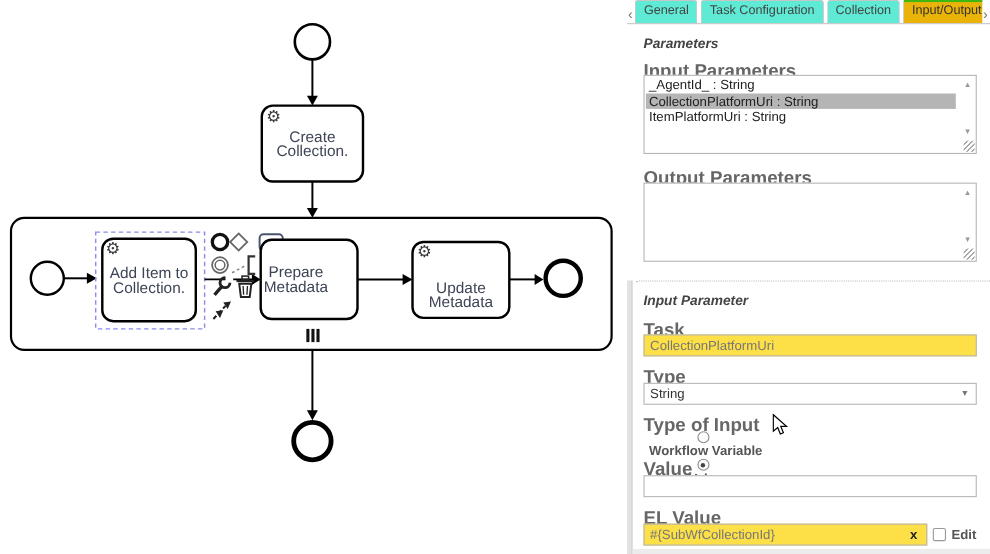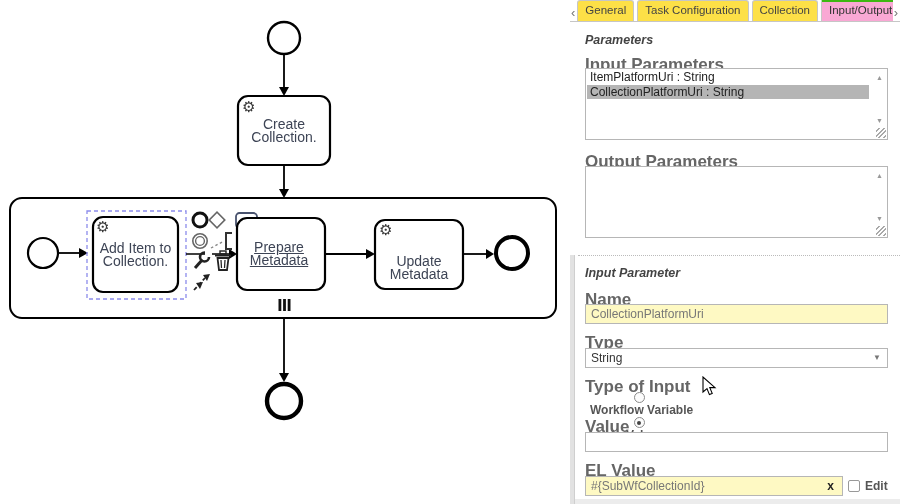--- a/index.html
+++ b/index.html
@@ -22,24 +22,24 @@
   .panel { position:absolute; left:570px; top:0; width:330px; height:504px; background:#fff; }
 
   .tabbar {
     position:absolute; left:0; top:0; right:0; height:22px;
     display:flex; align-items:flex-end; border-bottom:1px solid #c6c6c6; background:#fff;
   }
   .chev { font-size:13px; color:#777; padding:0 2px 2px 1px; line-height:1; }
   .tabstrip { display:flex; align-items:flex-end; gap:3px; overflow:hidden; flex:1; height:22px; }
   .tab {
     height:21px; line-height:19px; padding:0 7px; font-size:11.5px; color:#444;
-    background:#fde047; border:1px solid #c6c6c6; border-bottom:none;
+    background:#5eead4; border:1px solid #c6c6c6; border-bottom:none;
     border-radius:3px 3px 0 0; white-space:nowrap; flex:0 0 auto;
   }
-  .tab.active { background:#f9a8d4; border-top:3px solid #3eb712; height:22px; line-height:17px; color:#333; }
+  .tab.active { background:#eab308; border-top:3px solid #3eb712; height:22px; line-height:17px; color:#333; }
 
   .sec-h { position:absolute; left:15px; font-size:12.5px; font-weight:bold; font-style:italic; color:#444; }
   .lbl   { position:absolute; left:15px; font-size:17px; font-weight:bold; color:#666; }
 
   .listbox { position:absolute; left:15px; width:303px; height:72px; border:1px solid #b6b6b6; background:#fff; }
   .listbox .items { position:absolute; left:1px; top:1px; right:18px; bottom:1px; font-size:12px; color:#222; overflow:hidden; }
   .li { padding:0 3px; line-height:14.5px; white-space:nowrap; }
   .li.sel { background:#b5b5b5; }
   .sb-up, .sb-down { position:absolute; right:4px; font-size:7px; color:#999; line-height:1; }
   .sb-up { top:5px; } .sb-down { bottom:15px; }
@@ -47,21 +47,21 @@
           background:repeating-linear-gradient(135deg, transparent 0 2px, #a9a9a9 2px 3.2px); }
 
   .divider { position:absolute; left:8px; right:0; top:255px; border-top:1px dotted #bbb; }
   .gutter  { position:absolute; left:0; top:255px; bottom:0; width:5px; background:#e2e2e2; border-right:1px solid #cfcfcf; }
   .bottomstrip { position:absolute; left:5px; right:0; bottom:0; height:5px; background:#ececec; }
 
   .field {
     position:absolute; left:15px; width:303px; height:20px; border:1px solid #b6b6b6;
     background:#fff; font-size:12px; color:#333; padding:0 5px; line-height:18px; white-space:nowrap;
   }
-  .field.disabled { background:#fef9c3; color:#777; }
+  .field.disabled { background:#fde047; color:#777; }
   .selectbox .arrow { position:absolute; right:6px; top:5px; font-size:8px; color:#777; line-height:1; }
   .clear-x { position:absolute; right:8px; top:0; font-size:12px; font-weight:bold; color:#222; line-height:18px; }
 
   .radio-row { position:absolute; left:20px; display:flex; align-items:center; font-size:12px; font-weight:bold; color:#555; }
   .radio { width:11px; height:11px; border-radius:50%; border:1px solid #8a8a8a; background:#fcfcfc; position:relative; margin-right:5px; flex:0 0 auto; }
   .radio.on::after { content:""; position:absolute; left:2.5px; top:2.5px; right:2.5px; bottom:2.5px; border-radius:50%; background:#444; }
   .radio-gap { width:14px; }
 
   .checkbox { position:absolute; width:12px; height:12px; border:1px solid #999; background:#fff; border-radius:2px; }
   .cb-label { position:absolute; font-size:12px; font-weight:bold; color:#555; }
@@ -152,21 +152,21 @@
     <polygon points="279,373 289,373 284,382" fill="#000"></polygon>
 
     <circle cx="284" cy="401" r="17" fill="#fff" stroke="#000" stroke-width="4.4"></circle>
   </svg>
 
   
   <div class="tlabel" style="left:238px;top:96px;width:92px;height:69px;">Create
 Collection.</div>
   <div class="tlabel" style="left:93px;top:217px;width:85px;height:75px;">Add Item to
 Collection.</div>
-  <div class="tlabel" style="left:235px;top:218px;width:88px;height:72px;text-decoration:underline;">Prepare
+  <div class="tlabel" style="left:225px;top:218px;width:88px;height:72px;">Prepare
 Metadata</div>
   <div class="tlabel" style="left:375px;top:220px;width:88px;height:69px;margin-top:13px;">Update
 Metadata</div>
 
   
   <span class="gear" style="left:242px;top:99px;">⚙</span>
   <span class="gear" style="left:96px;top:219px;">⚙</span>
   <span class="gear" style="left:379px;top:222px;">⚙</span>
 </div>
 
@@ -181,42 +181,43 @@
         <div class="tab active">Input/Output</div>
       </div>
     <span class="chev">›</span>
   </div>
 
   <div class="sec-h" style="top:33px;">Parameters</div>
   <div class="lbl" style="top:55px;">Input Parameters</div>
 
   <div class="listbox" style="top:68px;">
     <div class="items" id="input-param-items">
+        <div class="li">_AgentId_ : String</div>
+        <div class="li sel">CollectionPlatformUri : String</div>
         <div class="li">ItemPlatformUri : String</div>
-        <div class="li sel">CollectionPlatformUri : String</div>
       </div>
     <span class="sb-up">▲</span>
     <span class="sb-down">▼</span>
     <span class="grip"></span>
   </div>
 
   <div class="lbl" style="top:152px;">Output Parameters</div>
   <div class="listbox" style="top:166px;">
     <div class="items"></div>
     <span class="sb-up">▲</span>
     <span class="sb-down">▼</span>
     <span class="grip"></span>
   </div>
 
   <div class="divider"></div>
   <div class="gutter"></div>
 
   <div class="sec-h" style="top:266px;">Input Parameter</div>
 
-  <div class="lbl" style="top:290px;">Name</div>
+  <div class="lbl" style="top:290px;">Task</div>
   <div class="field disabled" style="top:304px;">CollectionPlatformUri</div>
 
   <div class="lbl" style="top:333px;">Type</div>
   <div class="field selectbox" style="top:348px;">
     <span>String</span>
     <span class="arrow">▼</span>
   </div>
 
   <div class="lbl" style="top:377px;">Type of Input</div>
   <div class="radio-row" style="top:392px;flex-direction:column;">

